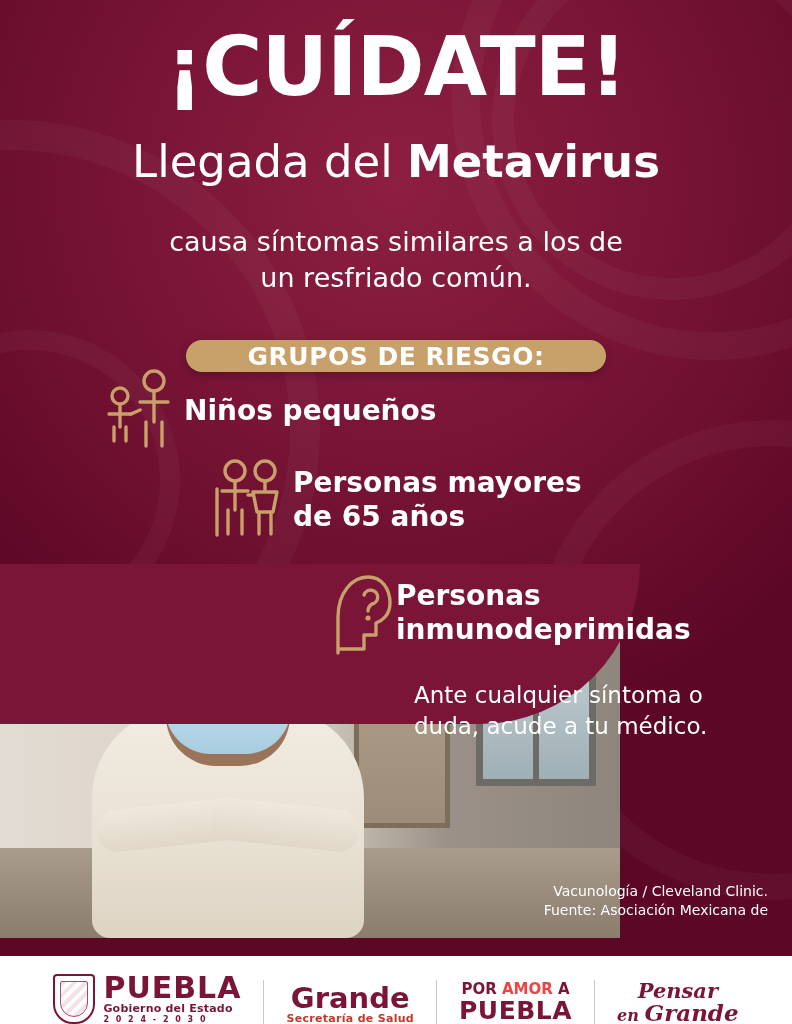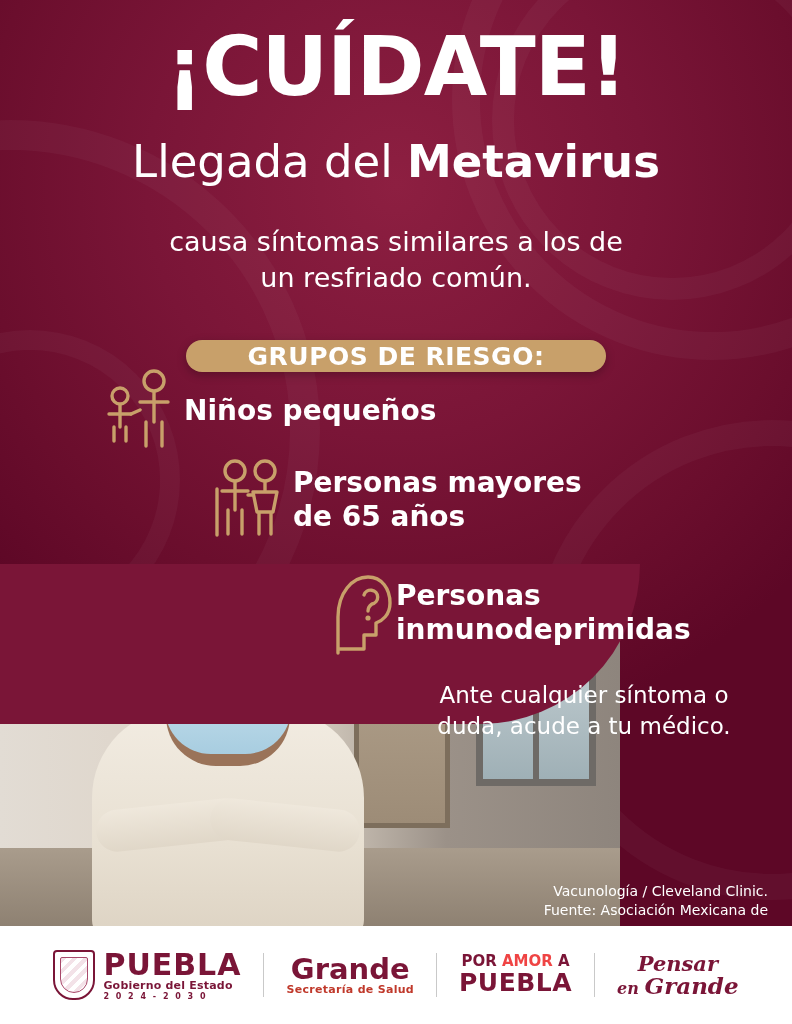--- a/index.html
+++ b/index.html
@@ -94,21 +94,21 @@
     font-family:"DejaVu Sans", sans-serif;
   }
   .row1 { top:366px; left:96px; }
   .row2 { top:455px; left:207px; }
   .row3 { top:565px; left:318px; }
 
   
   .note {
     position:absolute; top:680px; right:38px;
     width:340px;
-    text-align:center;
+    text-align:left;
     color:#ffffff;
     font-size:23px;
     line-height:1.35;
     font-family:"DejaVu Sans", sans-serif;
   }
   .note b { font-weight:normal; }
 
   
   .photo-wrap {
     position:absolute;
@@ -207,23 +207,23 @@
     text-align:right;
     color:#ffffff;
     font-size:14px;
     line-height:1.35;
     z-index:6;
     font-family:"DejaVu Sans", sans-serif;
   }
 
   
   .footer {
-    position:absolute; left:0; right:0; bottom:0; height:98px;
+    position:absolute; left:0; right:0; bottom:0; height:68px;
     background:#ffffff;
-    display:flex; align-items:center; justify-content:center;
+    display:flex; align-items:flex-end; justify-content:center;
     gap:22px;
     z-index:10;
   }
   .fdiv { width:1px; height:44px; background:#c9c9c9; }
   .logo-puebla { display:flex; align-items:center; gap:8px; }
   .shield {
     width:42px; height:50px;
     background:#ffffff;
     border:2px solid #7a1537;
     border-radius:4px 4px 20px 20px;

